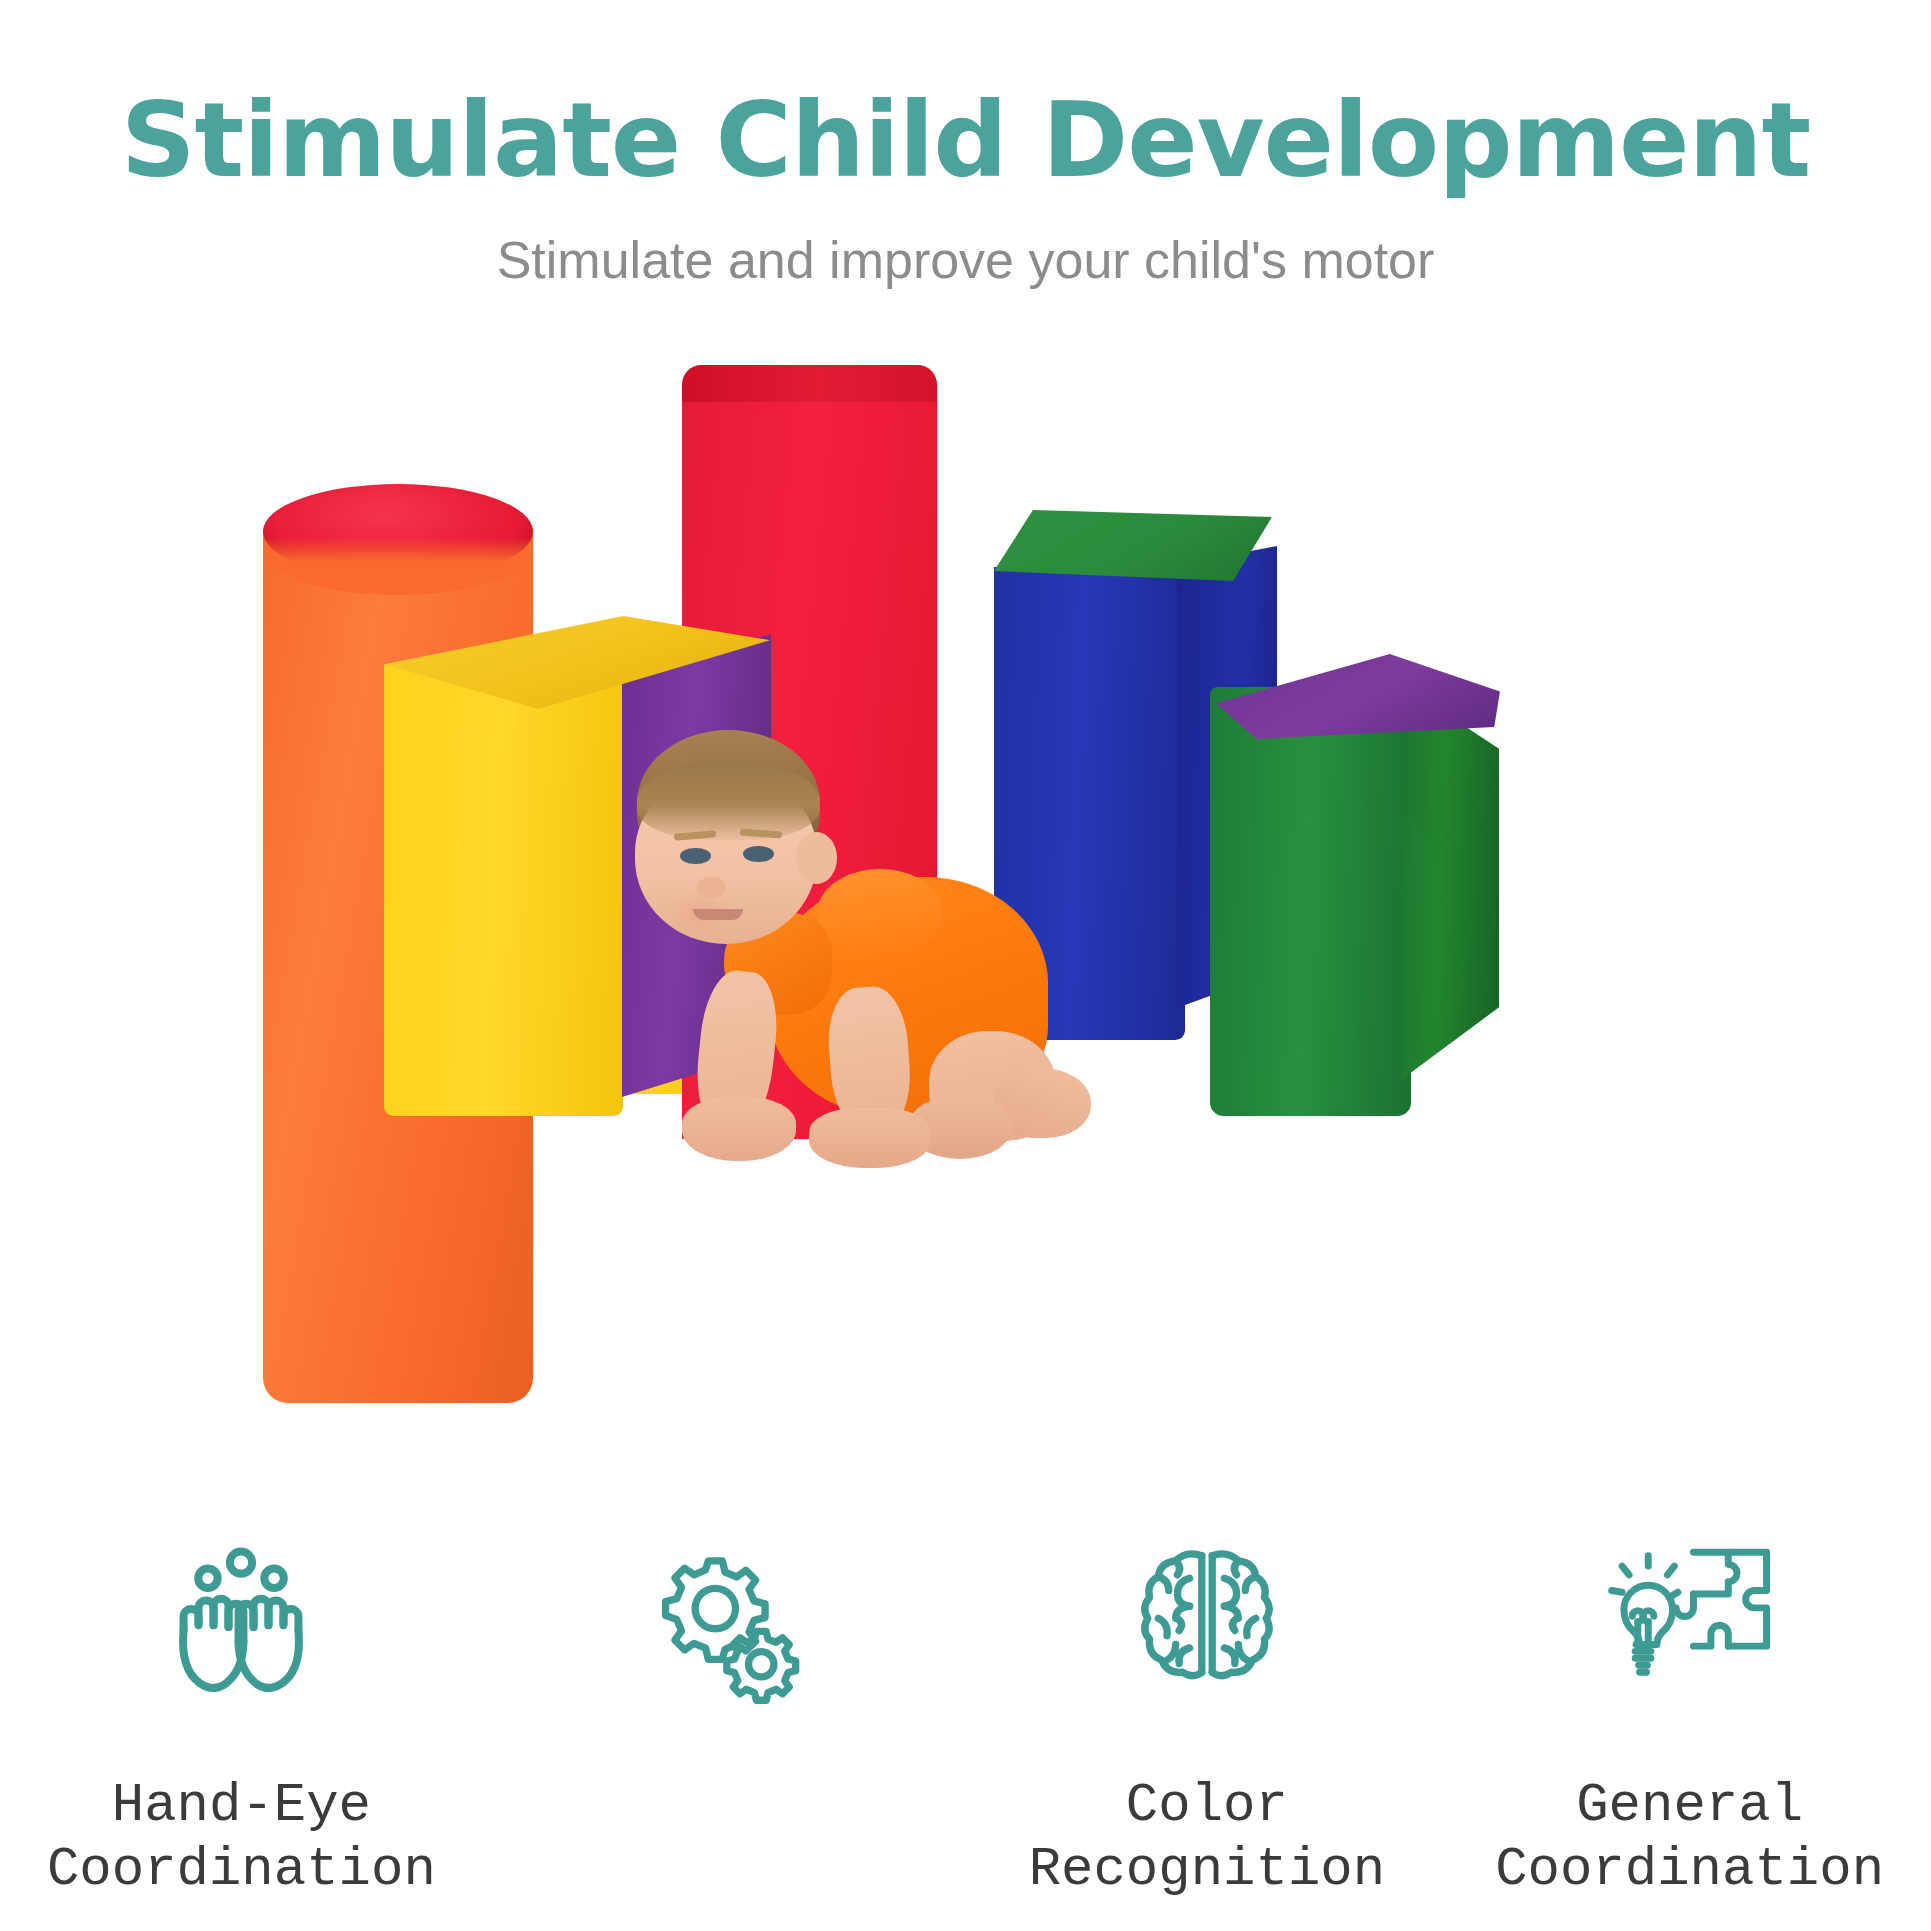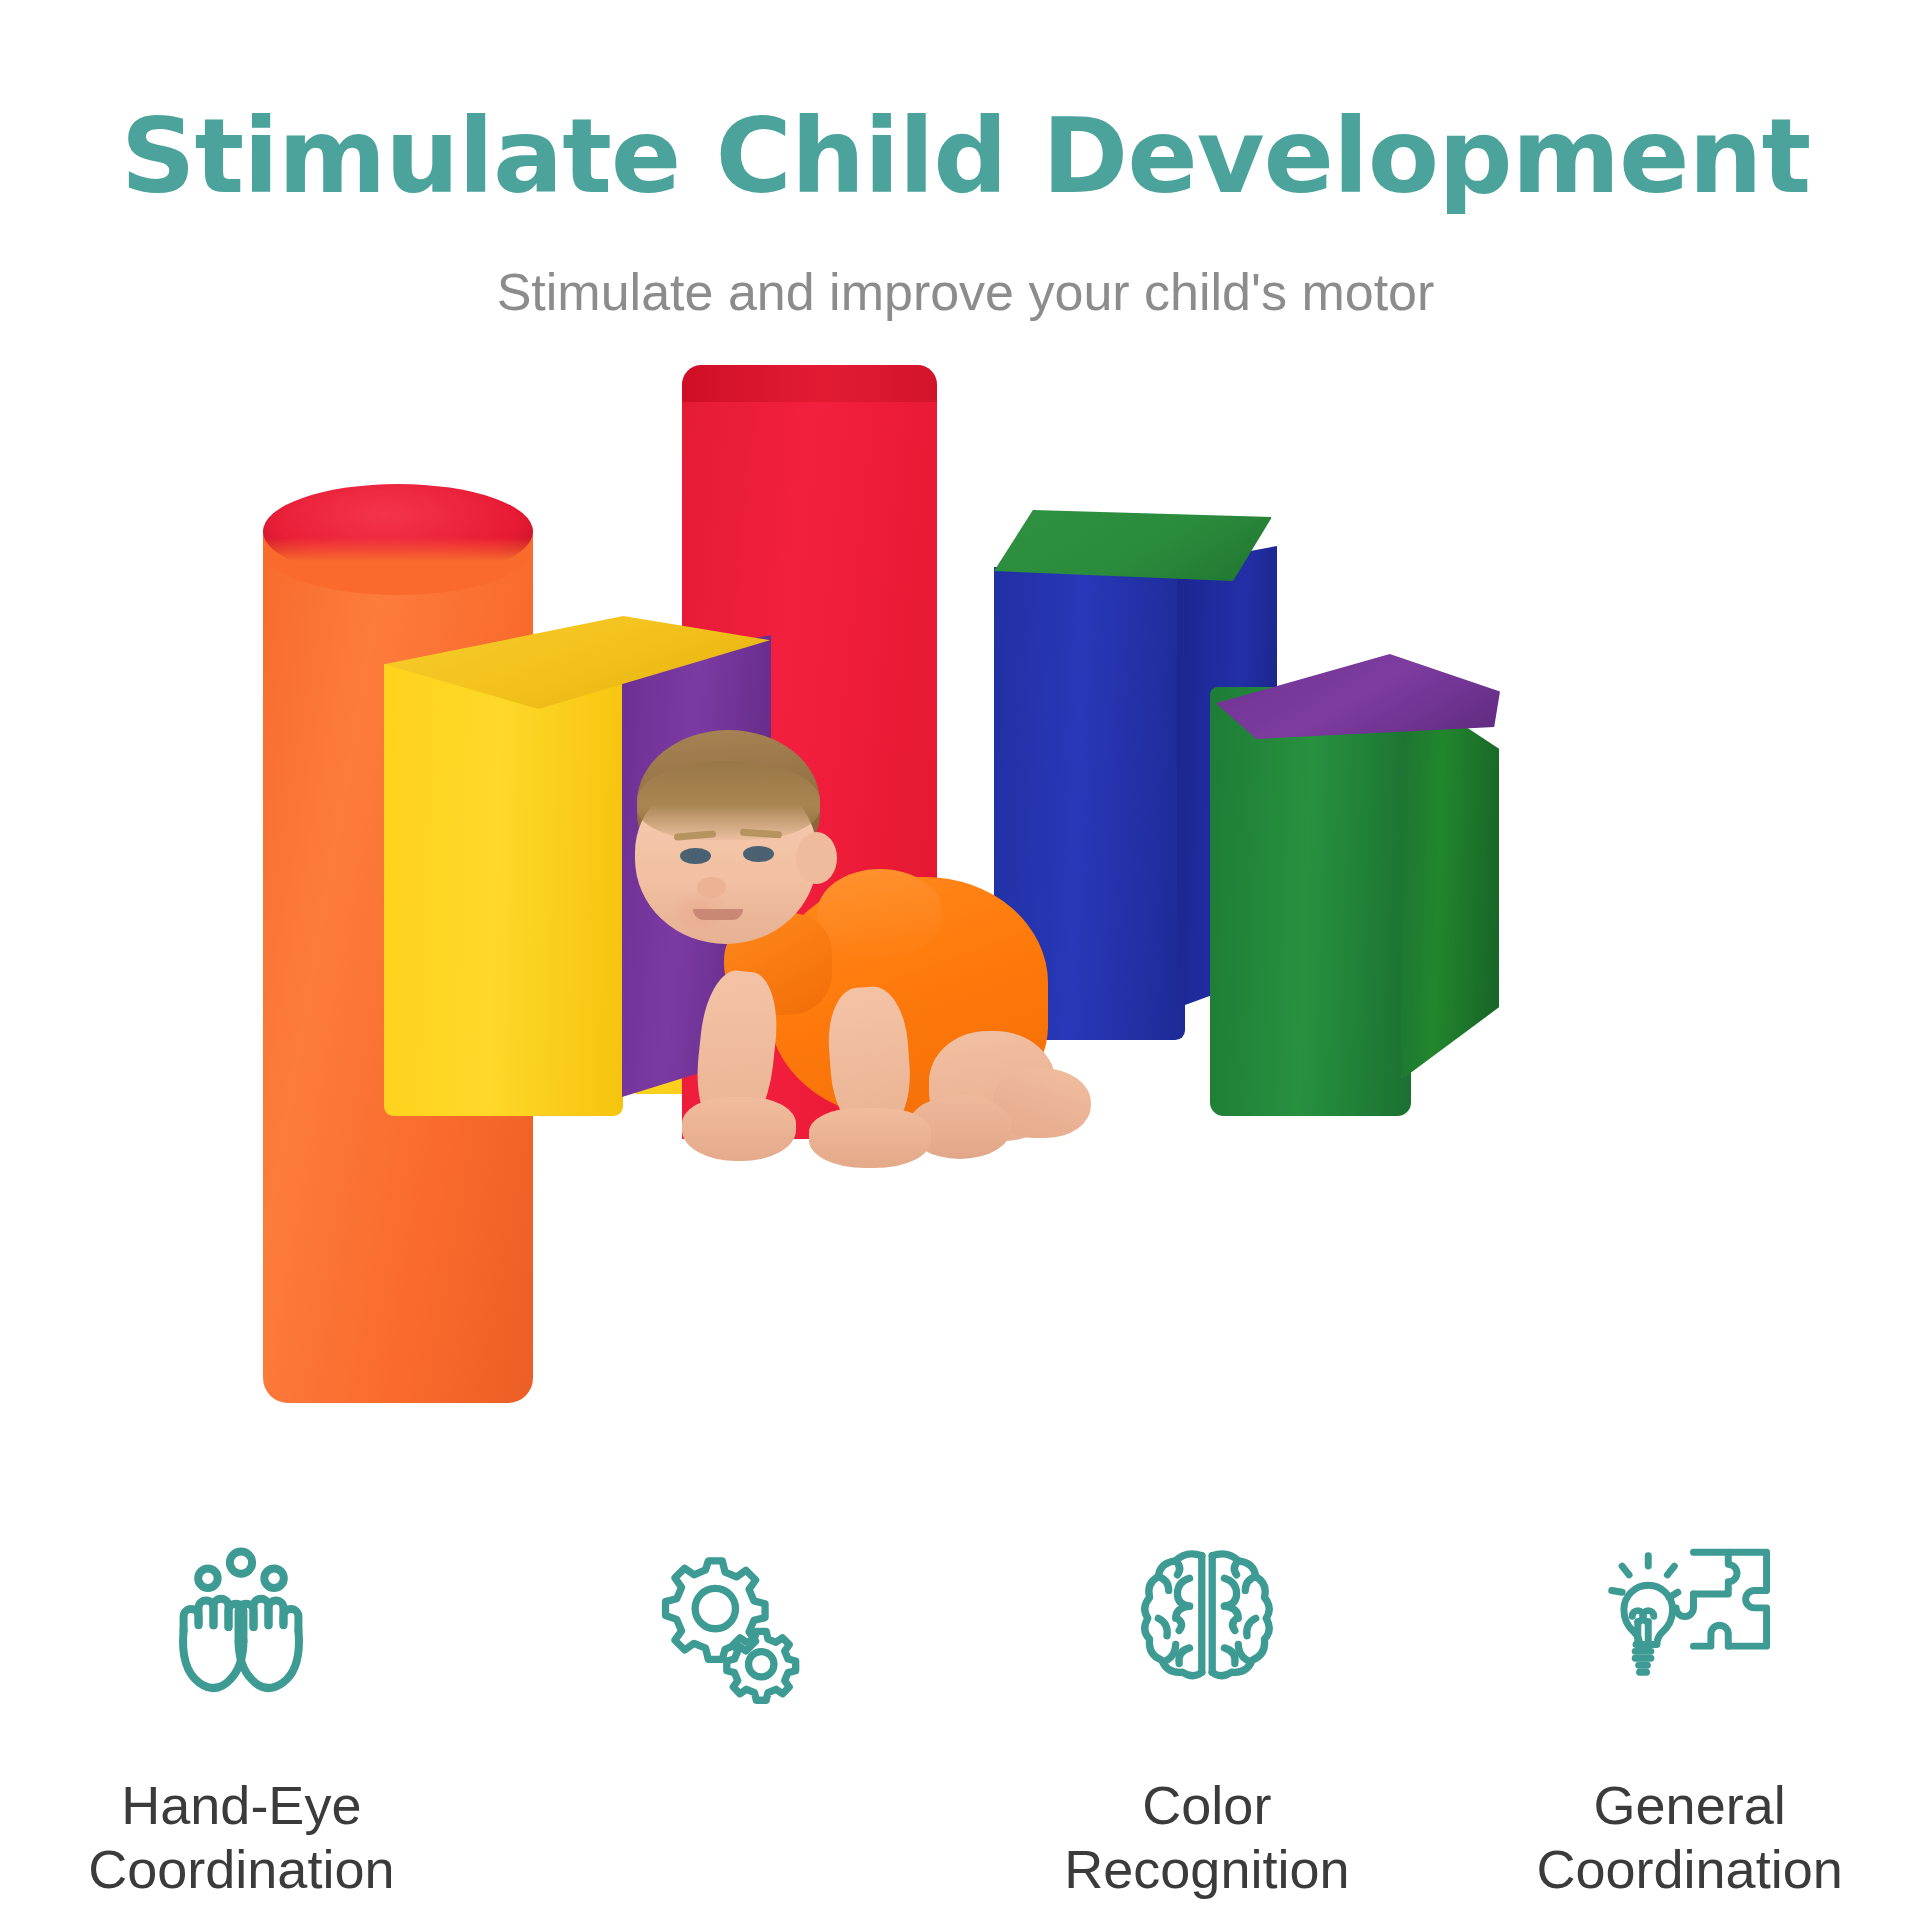--- a/index.html
+++ b/index.html
@@ -22,21 +22,21 @@
 
   
   #header {
     position: absolute;
     top: 0;
     left: 0;
     width: 1931px;
     text-align: center;
   }
   #title {
-    margin: 16px;
+    margin: 0;
     padding-top: 83px;
     font-family: "DejaVu Sans", sans-serif;
     font-size: 104px;
     font-weight: 700;
     letter-spacing: -1px;
     color: #4BA39C;
     line-height: 1.1;
   }
   #subtitle {
     margin: 0;
@@ -330,21 +330,21 @@
     align-items: center;
     justify-content: center;
   }
   .feature-icon svg {
     width: 174px;
     height: 174px;
     display: block;
   }
   .feature-label {
     margin-top: 41px;
-    font-family: Liberation Sans, sans-serif;
+    font-family: Liberation Mono, monospace;
     font-size: 54px;
     font-weight: 400;
     color: #3B3B3B;
     line-height: 1.18;
   }
   .feature-label .line { display: block; }
 </style>
 </head>
 <body>
 

